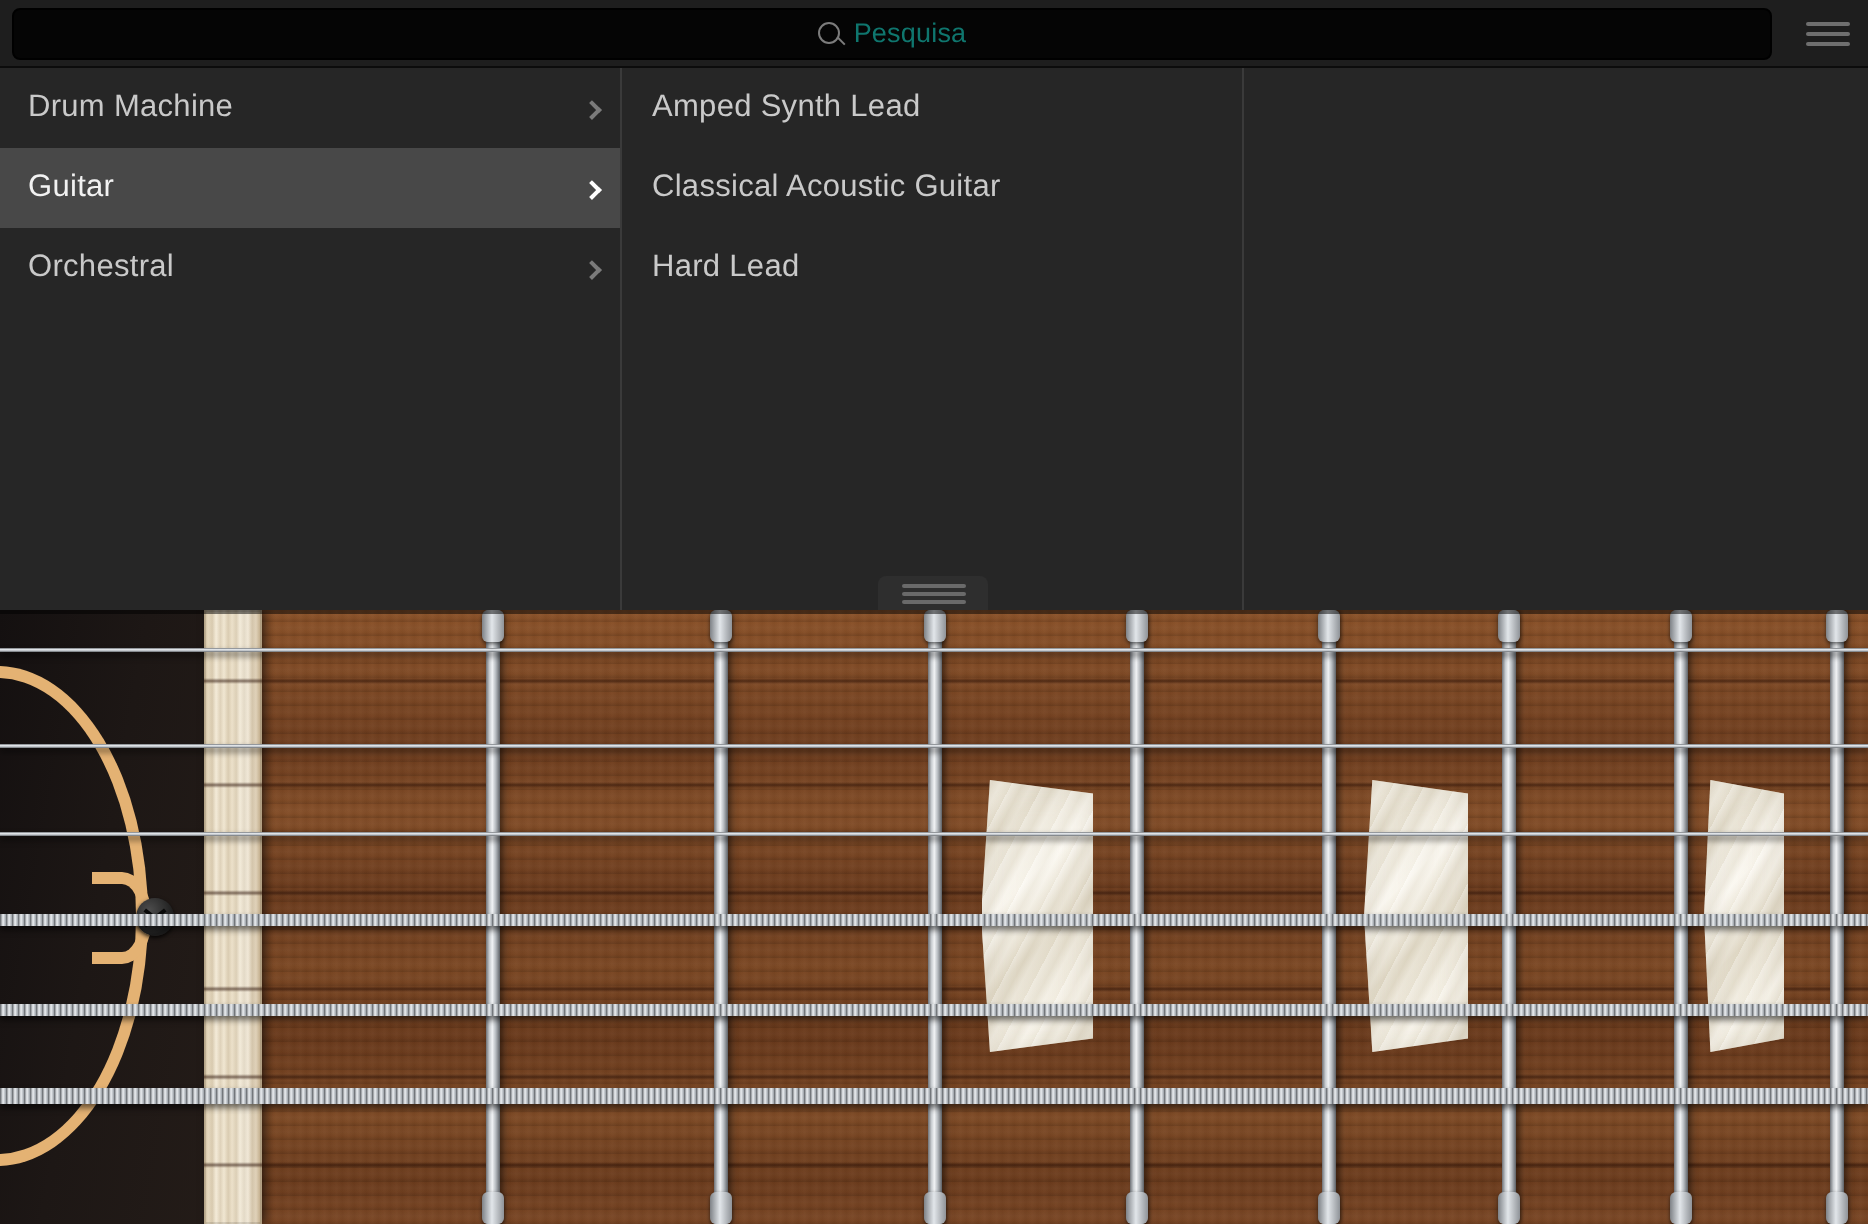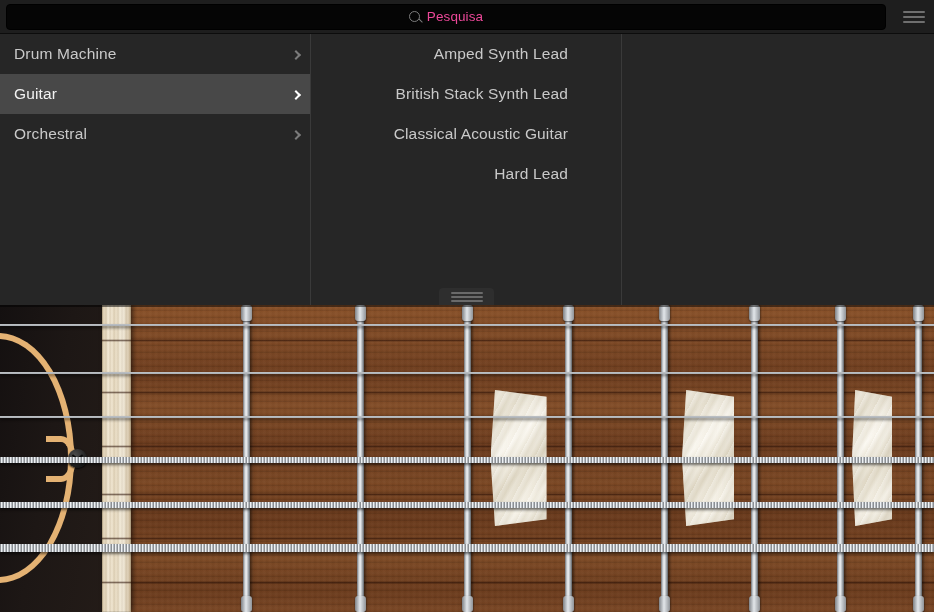--- a/index.html
+++ b/index.html
@@ -13,38 +13,38 @@
     background:#1e1e1e; border-bottom:1px solid #0c0c0c; display:flex;
     align-items:center; }
   .search-field{ position:relative; margin-left:6px; width:880px; height:26px;
     background:#050505; border:1px solid #000; border-radius:4px;
     display:flex; align-items:center; justify-content:center; }
   .search-inner{ display:flex; align-items:center; gap:7px; }
   .search-icon{ width:11px; height:11px; border:1.4px solid #7c7c7c;
     border-radius:50%; position:relative; display:block; }
   .search-icon:after{ content:""; position:absolute; width:5px; height:1.4px;
     background:#7c7c7c; transform:rotate(45deg); right:-4px; bottom:0px; }
-  .search-ph{ color:#ec4899; font-size:13.5px; letter-spacing:.1px; }
+  .search-ph{ color:#0f766e; font-size:13.5px; letter-spacing:.1px; }
   .hamburger{ position:absolute; right:9px; top:11px; width:22px; height:12px;
     display:flex; flex-direction:column; justify-content:space-between; }
   .hamburger i{ display:block; height:2px; background:#6f6f6f; border-radius:1px; }
 
   
   .browser{ position:absolute; left:0; top:34px; width:934px; height:271px;
     background:#262626; overflow:hidden; }
   .col{ position:absolute; top:0; height:271px; overflow:hidden; }
   .col-cat{ left:0; width:311px; border-right:1px solid #3a3a3a; }
   .col-patch{ left:312px; width:310px; border-right:1px solid #3a3a3a; }
   .col-empty{ left:623px; width:311px; }
 
   .row{ position:relative; height:40px; display:flex; align-items:center;
     padding-left:14px; color:#c9c9c9; font-size:15.5px; letter-spacing:.15px;
     cursor:default; }
   .col-cat .row{ width:311px; }
-  .col-patch .row{ width:256px;justify-content:flex-end; }
+  .col-patch .row{ width:256px; }
   .row.sel-grey{ background:#484848; color:#f2f2f2; }
   .row.sel-blue{ background:#057aff; color:#ffffff; }
   .chev{ position:absolute; right:14px; top:50%; transform:translateY(-50%);
     width:7px; height:7px; border-right:2px solid #7b7b7b;
     border-top:2px solid #7b7b7b; rotate:45deg; }
   .row.sel-grey .chev{ border-color:#ffffff; }
 
   
   .drag-handle{ position:absolute; left:439px; top:288px; width:55px; height:17px;
     background:#2e2e2e; border-radius:4px 4px 0 0; z-index:30;
@@ -159,23 +159,20 @@
           <span class="chev"></span>
         </div>
         <div class="row">
           <span>Orchestral</span>
           <span class="chev"></span>
         </div>
       </div>
     <div class="col col-patch" id="col-patch">
         <div class="row">
           <span>Amped Synth Lead</span>
-        </div>
-        <div class="row">
-          <span>British Stack Synth Lead</span>
         </div>
         <div class="row">
           <span>Classical Acoustic Guitar</span>
         </div>
         <div class="row">
           <span>Hard Lead</span>
         </div>
       </div>
     <div class="col col-empty"></div>
   </div>

